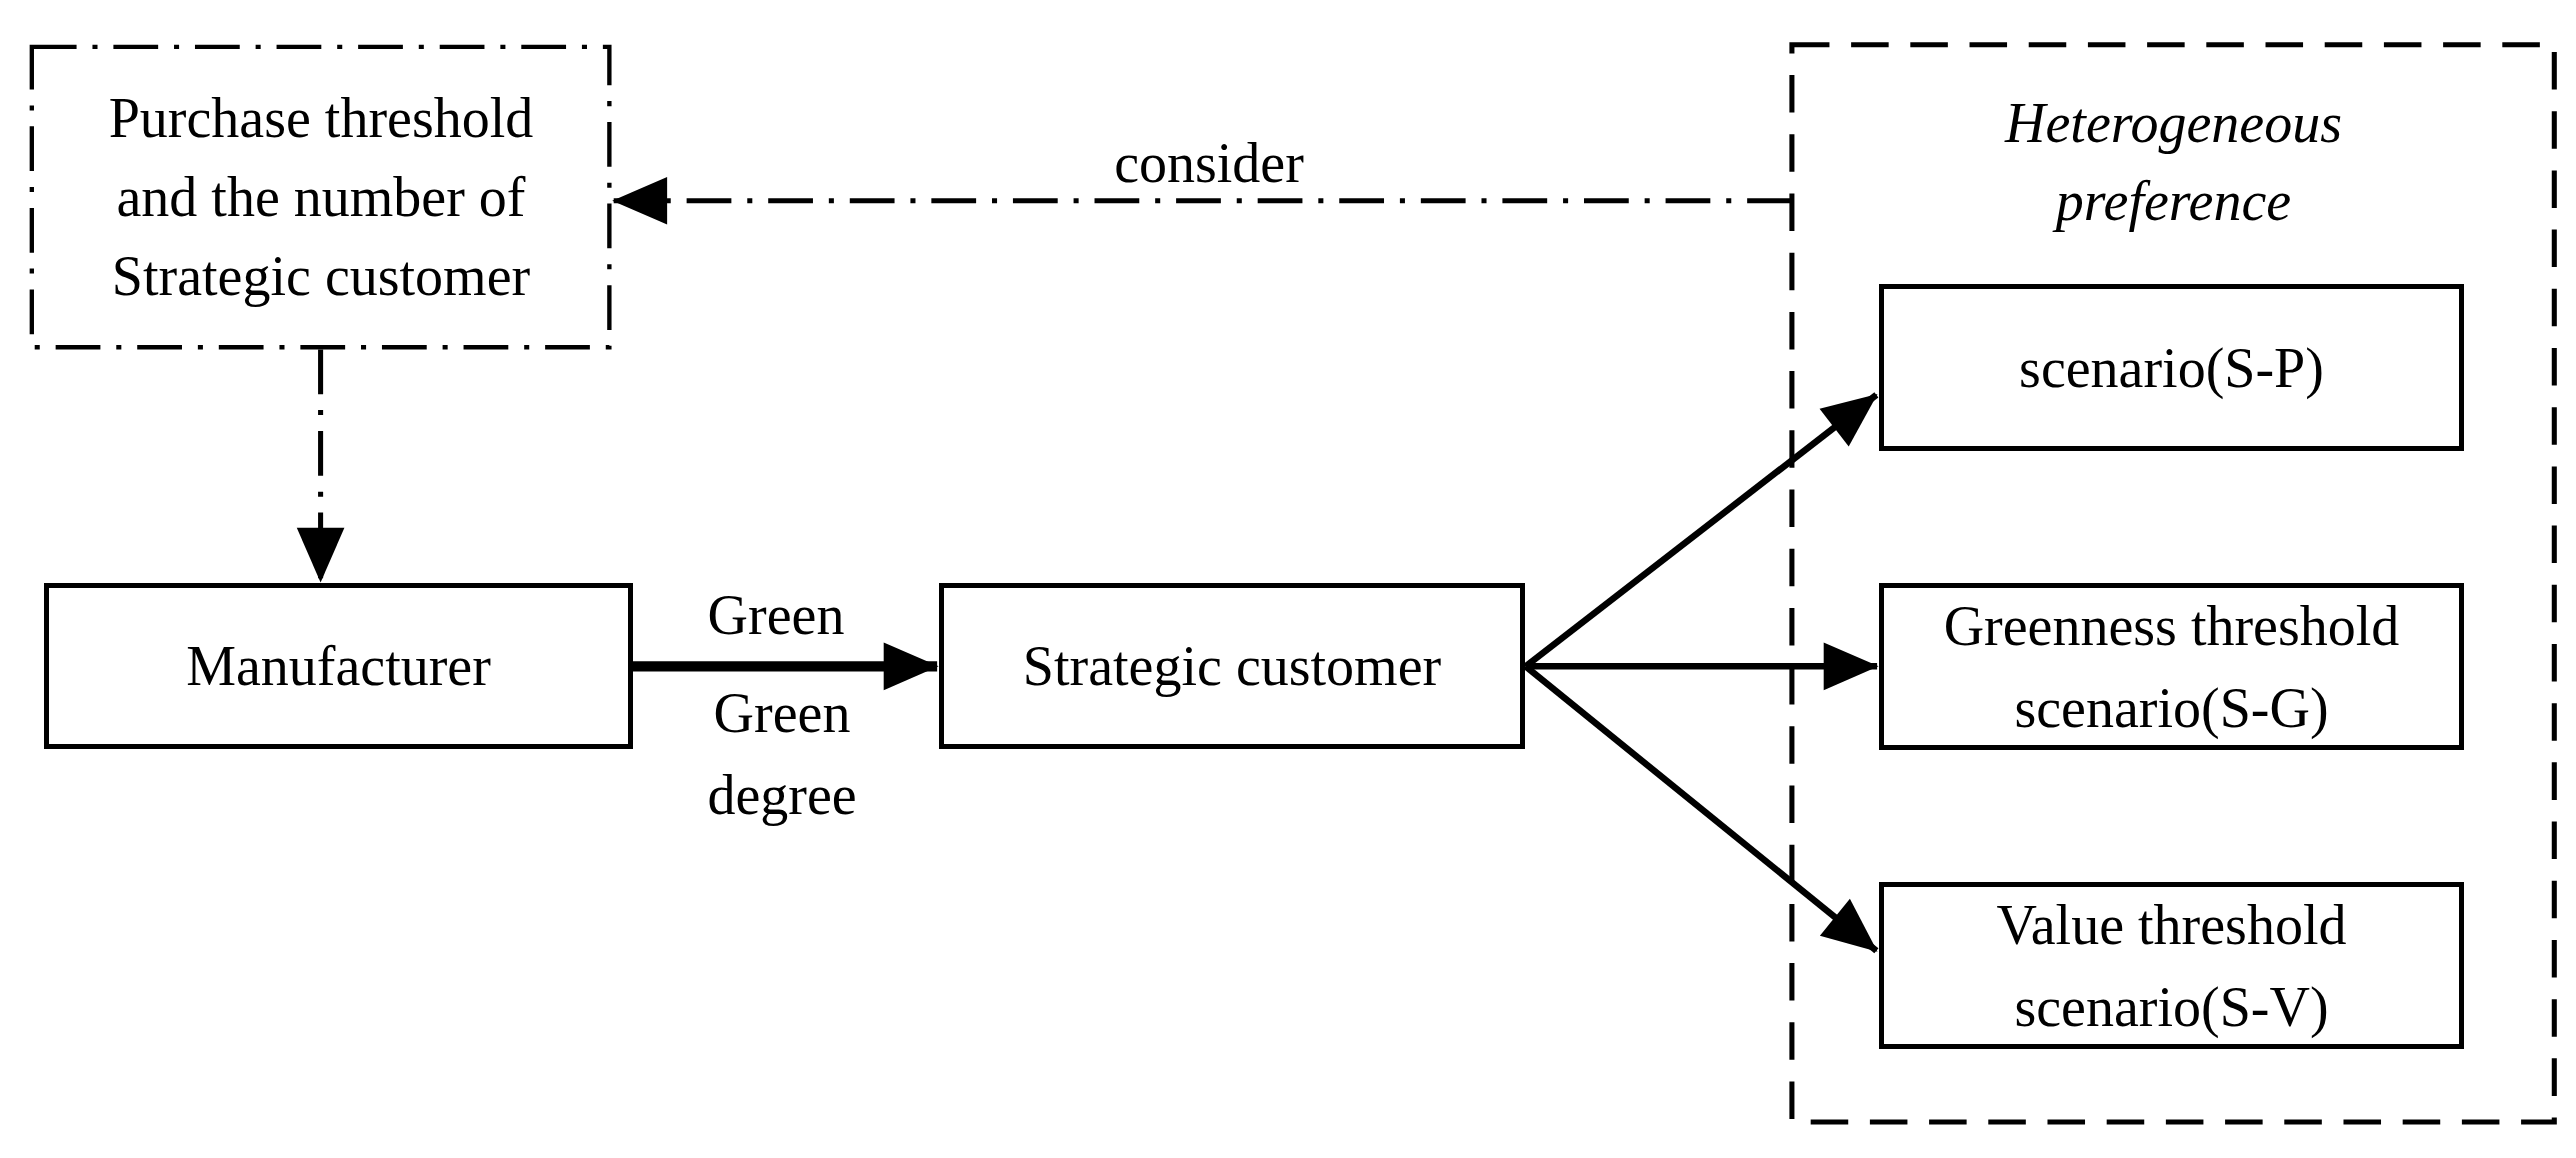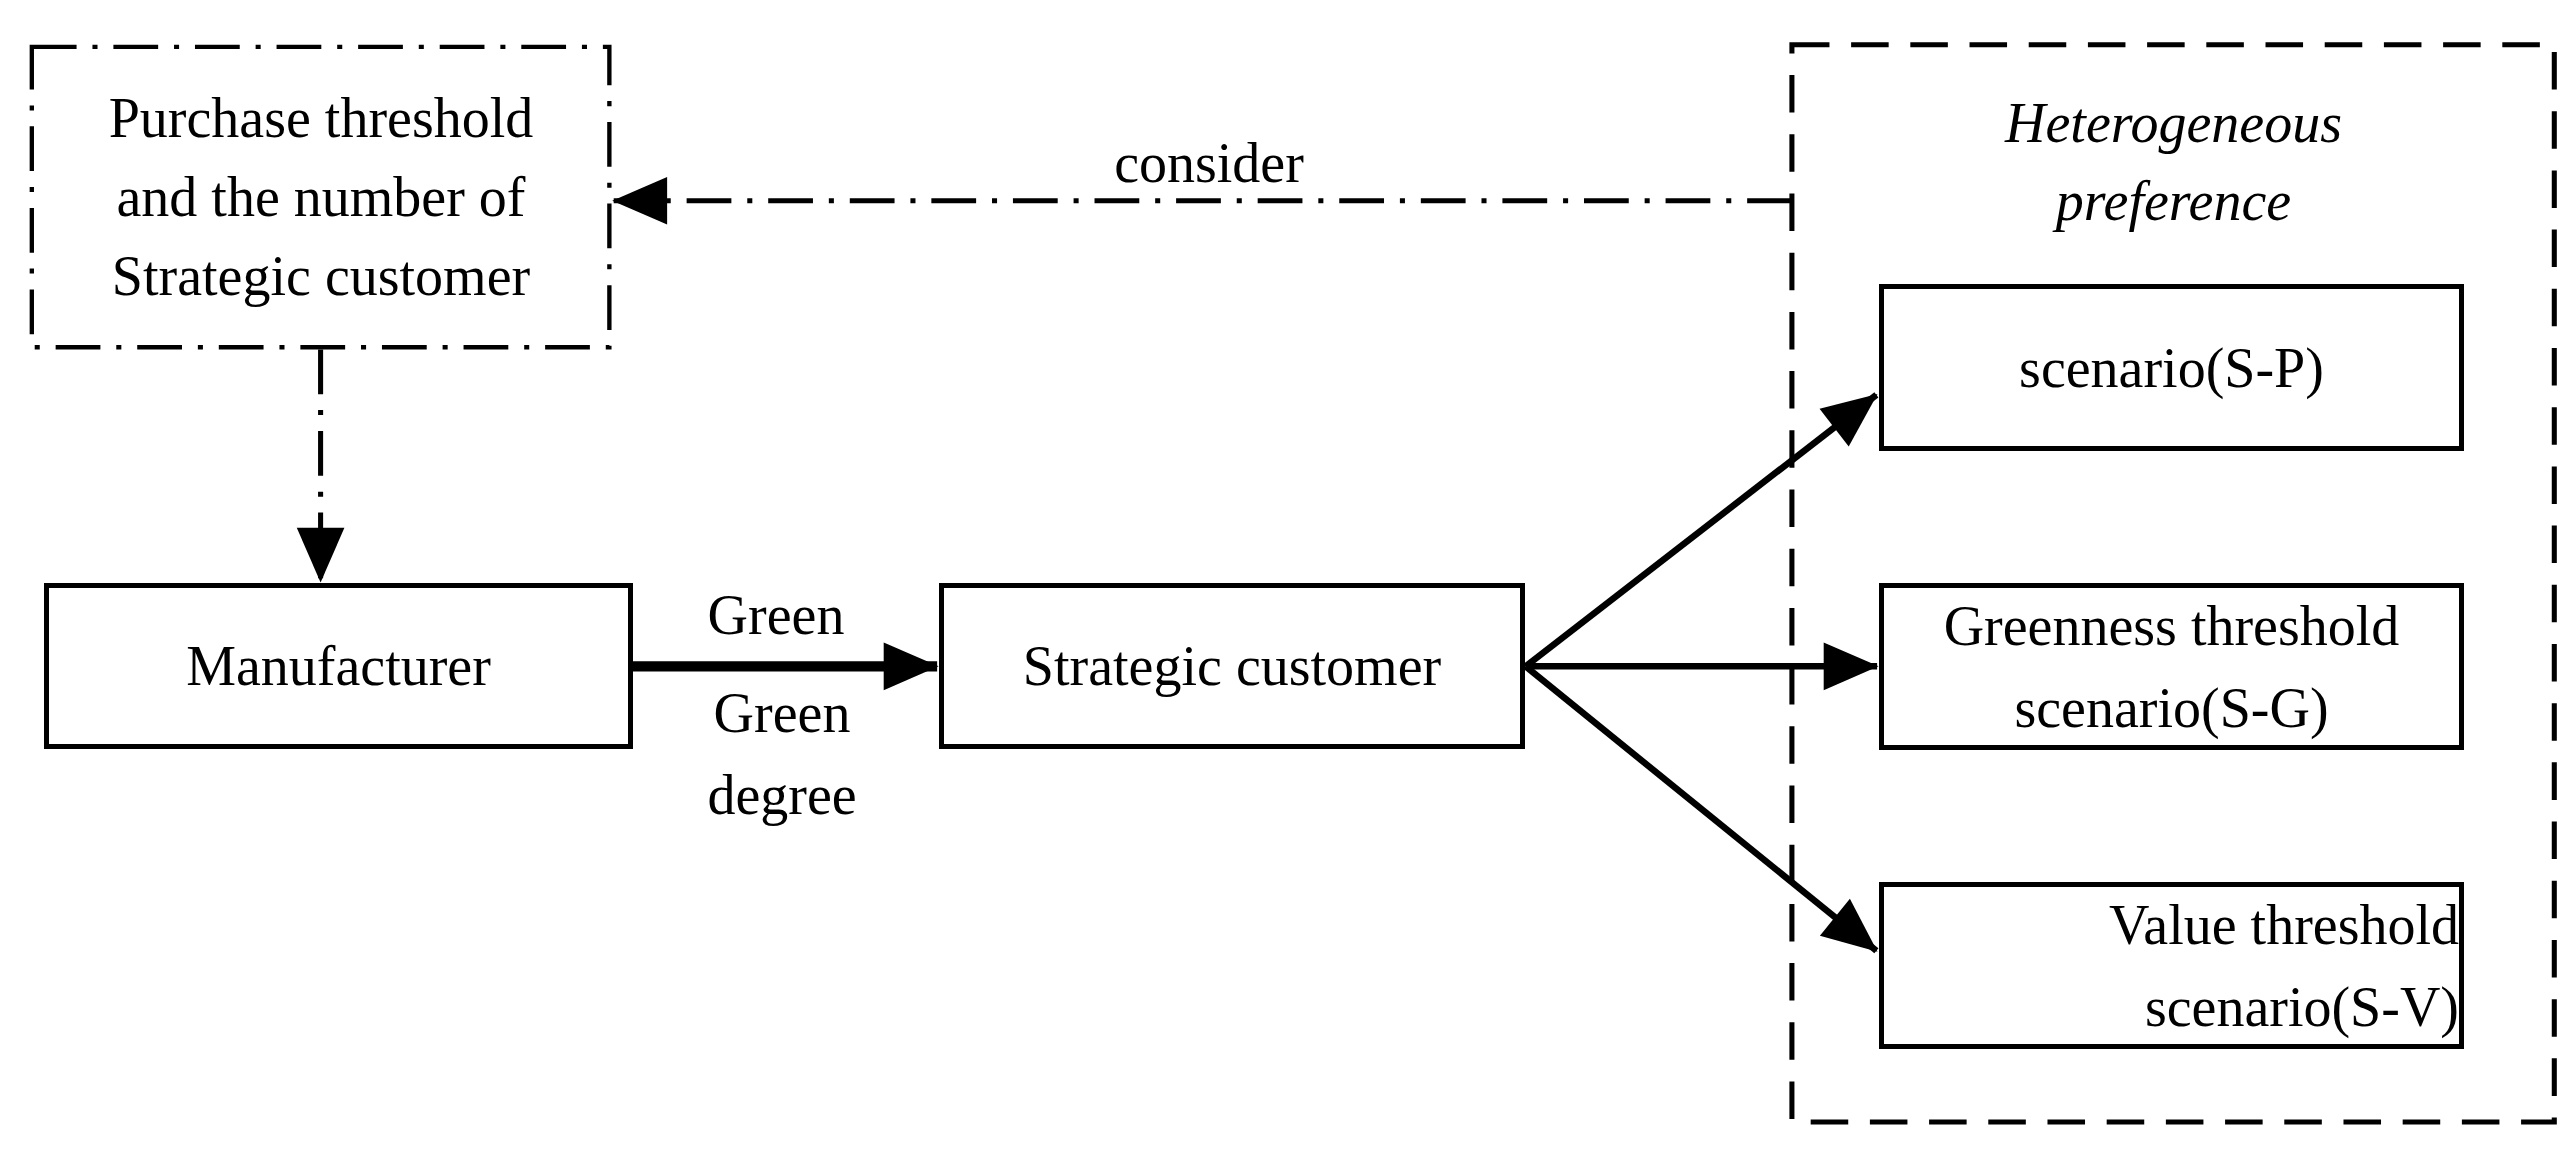--- a/index.html
+++ b/index.html
@@ -128,19 +128,19 @@
 
   <div class="box lh113" style="left:1879px; top:284px; width:585px; height:167px;">
     <span>scenario(S-P)</span>
   </div>
 
   <div class="box lh113" style="left:1879px; top:583px; width:585px; height:167px;">
     <span>Greenness threshold</span>
     <span>scenario(S-G)</span>
   </div>
 
-  <div class="box lh113" style="left:1879px; top:882px; width:585px; height:167px;align-items:flex-end;">
+  <div class="box lh113" style="left:1879px; top:882px; width:585px; height:167px;">
     <span>Value threshold</span>
     <span>scenario(S-V)</span>
   </div>
 
 </div>
 
 
 </body></html>

